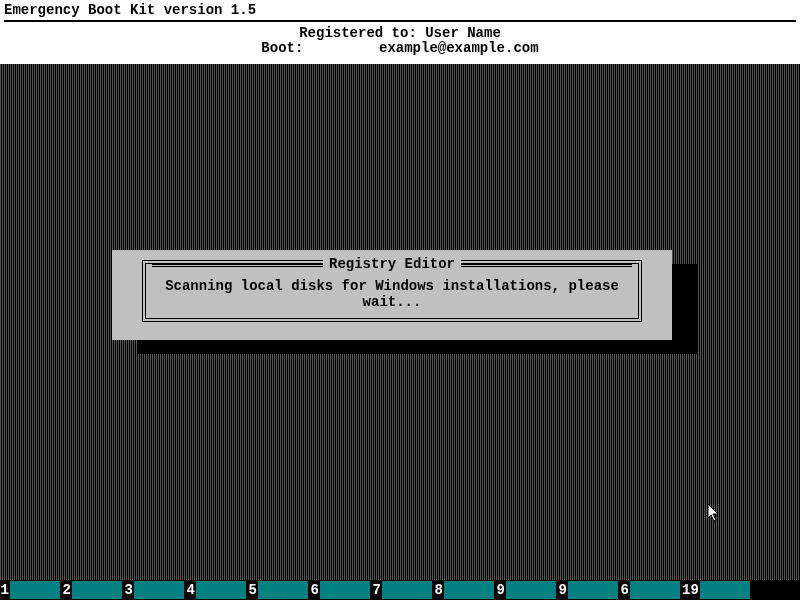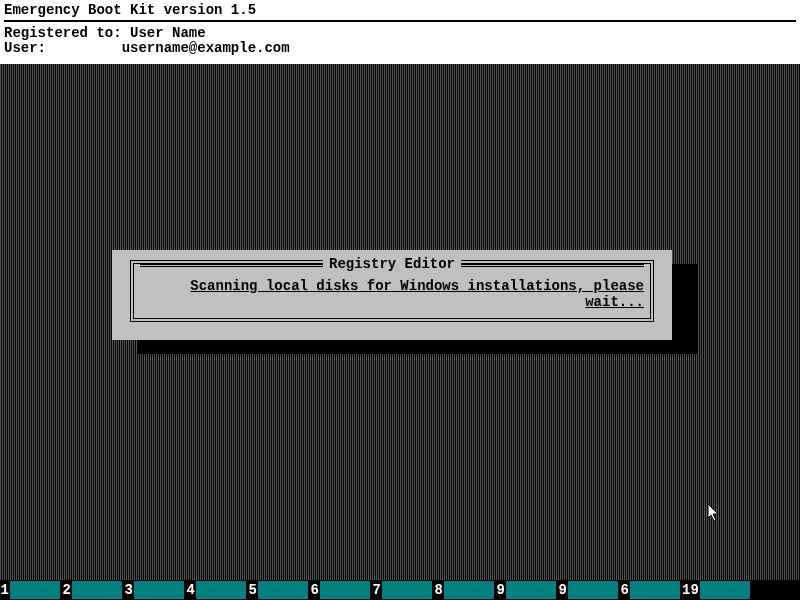--- a/index.html
+++ b/index.html
@@ -23,20 +23,21 @@
     padding-bottom: 2px;
   }
   .hr {
     border: none;
     border-top: 2px solid #000;
     margin-bottom: 4px;
   }
   .info-line {
     white-space: pre;
     line-height: 1.1;
+    text-align: center;
   }
   .workspace {
     position: absolute;
     top: 64px;
     left: 0;
     right: 0;
     bottom: 20px;
     background-color: #000;
     background-image: repeating-linear-gradient(
       90deg,
@@ -52,21 +53,21 @@
     height: 90px;
     background: #000;
   }
   .dialog {
     position: absolute;
     left: 112px;
     top: 186px;
     width: 560px;
     height: 90px;
     background: #c0c0c0;
-    padding: 10px 18px;
+    padding: 10px 30px;
   }
   .inner-box {
     border: 1px solid #000;
     padding: 2px;
   }
   .inner-box2 {
     border: 1px solid #000;
     padding: 4px 6px 8px 6px;
   }
   .box-title-row {
@@ -84,23 +85,22 @@
   }
   .title-rule.dbl {
     border-top: 3px double #000;
   }
   .box-title {
     background: #c0c0c0;
     padding: 0 6px;
     white-space: nowrap;
   }
   .box-msg {
-    text-align: right;
+    text-align: center;
     padding-top: 2px;
-    text-decoration: underline;
   }
   .fkeys {
     position: absolute;
     left: 0;
     right: 0;
     bottom: 0;
     height: 20px;
     background: #000;
     display: flex;
     align-items: center;
@@ -134,21 +134,21 @@
     pointer-events: none;
   }
 </style>
 </head>
 <body>
 
 <div class="header">
   <div class="title-line">Emergency Boot Kit version 1.5</div>
   <hr class="hr">
   <div class="info-line"><span>Registered to:</span> <span>User Name</span></div>
-  <div class="info-line"><span>User:</span>         <span>username@example.com</span></div>
+  <div class="info-line"><span>Boot:</span>         <span>example@example.com</span></div>
 </div>
 
 <div class="workspace">
   <div class="dialog-shadow"></div>
   <div class="dialog">
     <div class="inner-box">
       <div class="inner-box2">
         <div class="box-title-row">
           <div class="title-rule dbl"></div>
           <div class="box-title">Registry Editor</div>

